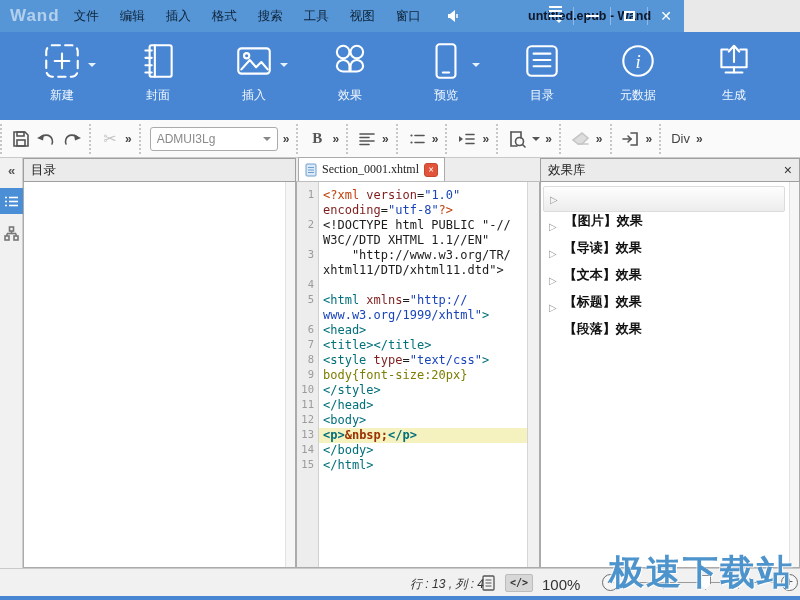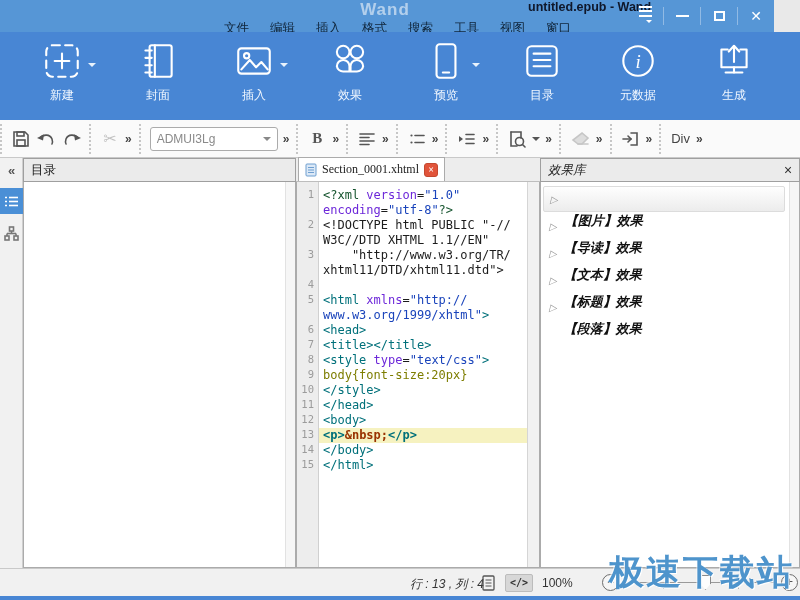--- a/index.html
+++ b/index.html
@@ -1,24 +1,24 @@
 <!DOCTYPE html>
 <html><head>
 <meta charset="utf-8">
 <style>
   * { margin:0; padding:0; box-sizing:border-box; }
   html,body { width:800px; height:600px; overflow:hidden; }
   body { font-family:"Liberation Sans", sans-serif; position:relative; background:#e9e9e9; }
   .window { position:absolute; inset:0; }
 
   
-  .titlebar { position:absolute; left:0; top:0; width:774px; height:32px;
-    background:#5696d6; display:flex; align-items:center;flex-direction:column; }
+  .titlebar { position:absolute; left:0; top:0; width:684px; height:32px;
+    background:#5696d6; display:flex; align-items:center; }
   .logo { font-size:17px; font-weight:bold; color:#ffffff; opacity:.55; margin:0 14px 0 10px; letter-spacing:1px; }
-  .menubar { display:flex; gap:21px;margin-left:21px; }
+  .menubar { display:flex; gap:21px; }
   .menu-item { font-size:12.5px; color:#0e2338; cursor:default; }
   .speaker { margin-left:26px; display:flex; align-items:center; }
   .window-title { position:absolute; left:528px; font-size:12.5px; color:#0f172a;font-weight:bold; }
   .win-controls { position:absolute; right:0; top:0; height:32px; display:flex; align-items:center; }
   .win-btn { width:36px; height:32px; display:flex; align-items:center; justify-content:center; color:#fff; }
   .win-sep { width:1px; height:18px; background:rgba(255,255,255,.35); }
   .glyph-min { width:13px; height:2px; background:#fff; display:block; }
   .glyph-max { width:11px; height:10px; border:2px solid #fff; display:block; }
   .glyph-close { font-size:14px; line-height:1; }
   .hamb { display:flex; flex-direction:column; gap:2.5px; align-items:center; }
@@ -83,41 +83,41 @@
     color:#fff; font-size:10px; line-height:12px; text-align:center; font-weight:bold; }
   .code-area { position:absolute; left:0; top:24px; right:0; bottom:0; background:#fff;
     border:1px solid #ababab; border-top:none; display:flex; }
   .gutter { width:22px; background:#ededed; border-right:1px solid #d0d0d0; padding-top:6px; }
   .ln { height:15px; font-family:"DejaVu Sans Mono", monospace; font-size:10.5px; color:#9b9b9b;
     text-align:right; padding-right:4px; }
   .code-col { flex:1; padding-top:6px; overflow:hidden; }
   .code-row { height:15px; font-family:"DejaVu Sans Mono", monospace; font-size:12px; line-height:15px;
     white-space:pre; padding-left:4px; }
   .code-row.hl { background:#f6f2c0;font-weight:bold; }
-  .tk-pi { color:#14532d;text-align:right; } .tk-tag { color:#00707a;margin-top:23px; } .tk-attr { color:#6d28d9; }
+  .tk-pi { color:#c2410c;text-align:right; } .tk-tag { color:#00707a;margin-top:23px; } .tk-attr { color:#7f1d1d; }
   .tk-str { color:#1a44bb; } .tk-pln { color:#1c1c1c; } .tk-css { color:#7d7d00; } .tk-ent { color:#993300; }
   .editor-scroll { width:12px; background:#f1f1f1; border-left:1px solid #d5d5d5; }
 
-  .right-panel { position:absolute; left:540px; top:0; width:260px; height:100%;font-style:italic; }
+  .right-panel { position:absolute; left:540px; top:0; width:260px; height:100%; }
   .right-panel .panel-body { background:#fff; }
   .fx-list { padding:3px 0 0 0; }
   .fx-item { height:26px; display:flex; align-items:center; gap:7px; padding-left:6px; margin:1px 14px 1px 2px; }
   .fx-item.first { background:linear-gradient(#fefefe,#ececec); border:1px solid #dcdcdc; border-radius:2px; }
   .fx-tri { color:#9a9a9a; font-size:10px; }
   .fx-label { font-size:13px; color:#111; font-weight:600;margin-top:44px; }
 
   
   .statusbar { position:absolute; left:0; top:568px; width:800px; height:28px; background:#f1f1f1;
     border-top:1px solid #c9c9c9; }
   .sb-pos { position:absolute; left:410px; top:7px; font-size:12px; color:#333;font-style:italic; }
   .sb-docicon { position:absolute; left:482px; top:6px; }
   .sb-codebtn { position:absolute; left:505px; top:5px; width:28px; height:18px; background:#d7d7d7;
     border:1px solid #bcbcbc; border-radius:2px; font-family:"DejaVu Sans Mono", monospace;
     font-size:10px; font-weight:bold; color:#333; text-align:center; line-height:16px; }
-  .sb-zoom { position:absolute; left:542px; top:7px; font-size:12px; color:#333; }
+  .sb-zoom { position:absolute; left:542px; top:7px; font-size:15px; color:#333; }
   .sb-circle { position:absolute; top:5px; width:17px; height:17px; border:1.5px solid #6d6d6d;
     border-radius:50%; color:#555; font-size:12px; line-height:14px; text-align:center; background:#f6f6f6; }
   .sb-minus { left:602px; } .sb-plus { left:781px; }
   .sb-track { position:absolute; left:626px; top:13px; width:150px; height:1px; background:#9a9a9a; }
   .sb-tick { position:absolute; top:16px; width:1px; height:4px; background:#b5b5b5; }
   .sb-thumb { position:absolute; left:700px; top:6px; width:11px; height:15px; background:#fdfdfd;
     border:1px solid #8a8a8a; clip-path:polygon(0 0,100% 0,100% 55%,50% 100%,0 55%); }
 
   .bottom-strip { position:absolute; left:0; top:596px; width:800px; height:4px; background:#4886d4; }
 

